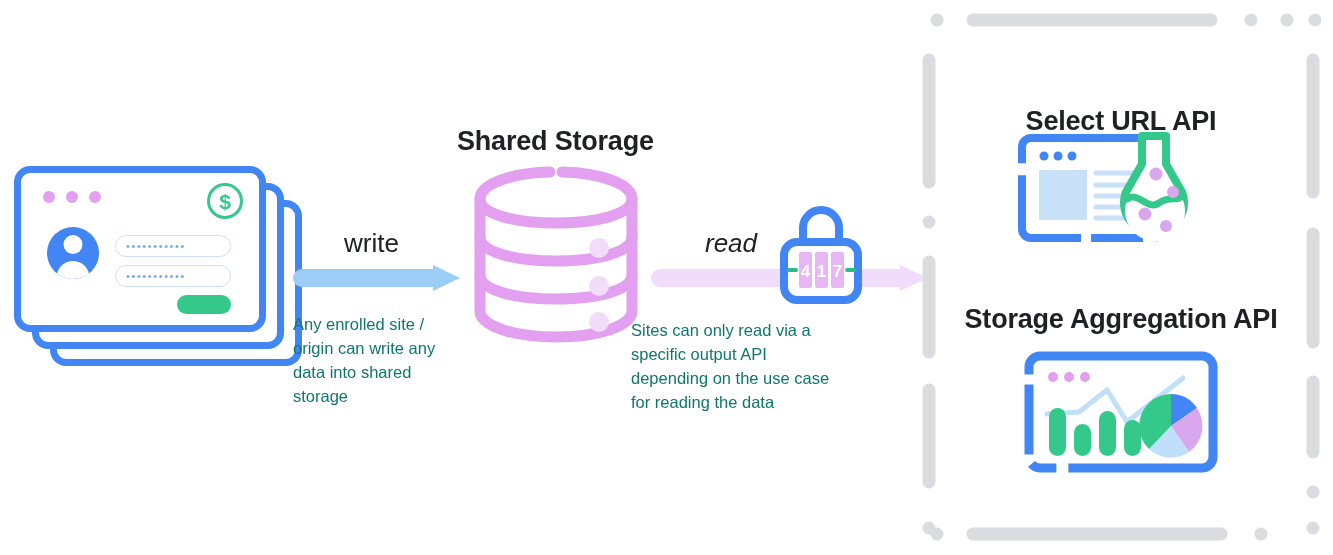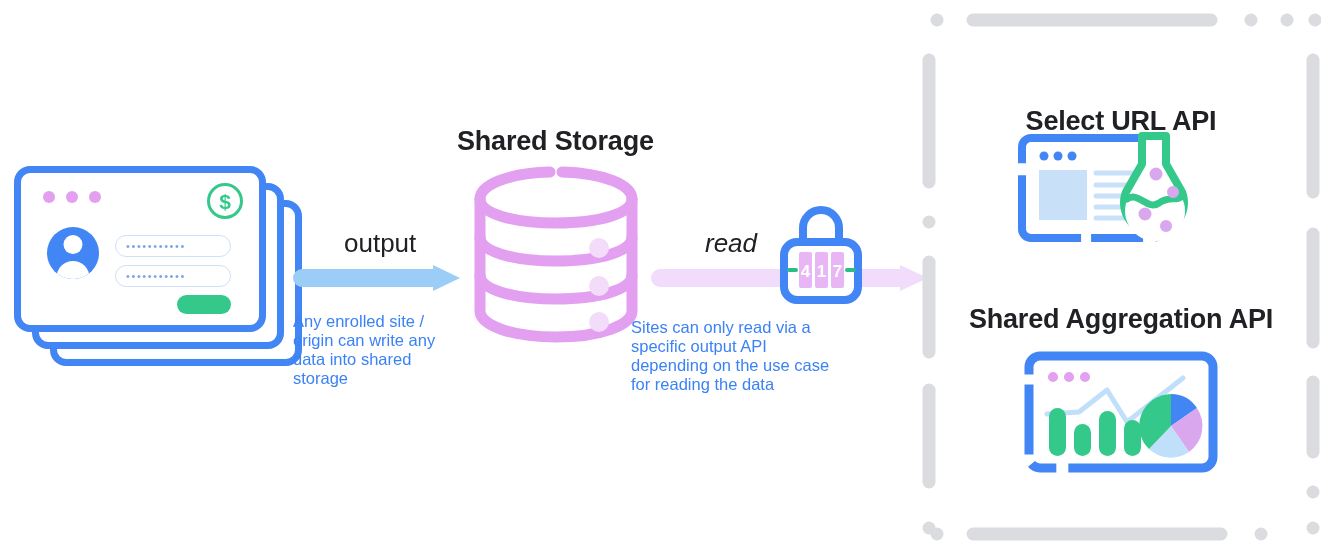--- a/index.html
+++ b/index.html
@@ -39,21 +39,21 @@
   #write-arrow .shaft{width:143px;background:#9ccdf7;}
   #write-arrow .head{left:140px;border-left:27px solid #9ccdf7;}
   #read-arrow{left:651px;top:265px;width:277px;}
   #read-arrow .shaft{width:252px;background:#f1ddfb;}
   #read-arrow .head{left:249px;border-left:28px solid #f1ddfb;}
 
   .arrow-label{position:absolute;font-size:26px;color:#202124;}
   #write-label{left:344px;top:228px;}
   #read-label{left:705px;top:228px;font-style:italic;}
 
-  .caption{position:absolute;font-size:16.5px;line-height:19px;color:#3b82f6;white-space:pre-line;}
+  .caption{position:absolute;font-size:16.5px;line-height:24px;color:#0f766e;white-space:pre-line;}
   #write-caption{left:293px;top:312px;width:180px;}
   #read-caption{left:631px;top:318px;width:240px;}
 
   
   #storage-title{position:absolute;left:457px;top:126px;font-size:27px;font-weight:700;letter-spacing:-.2px;}
   .cyl{position:absolute;left:468px;top:165px;width:176px;height:180px;}
   .cyl svg{display:block;}
 
   
   .lock{position:absolute;left:779px;top:202px;width:84px;height:102px;}
@@ -90,21 +90,21 @@
       <div class="field f1">•••••••••••</div>
       <div class="field f2">•••••••••••</div>
       <div class="submit"></div>
     </div>
   </div>
 
   <div class="arrow" id="write-arrow">
     <div class="shaft"></div>
       <div class="head"></div>
   </div>
-  <div class="arrow-label" id="write-label">output</div>
+  <div class="arrow-label" id="write-label">write</div>
   <div class="caption" id="write-caption">Any enrolled site /
 origin can write any
 data into shared
 storage</div>
 
   <div id="storage-title">Shared Storage</div>
   <div class="cyl">
     <svg width="176" height="180" viewBox="0 0 176 180">
       <g fill="none" stroke="#e39ff0" stroke-width="11" stroke-linecap="round">
         <path d="M82 7 C40 8 12 20 12 34 C12 48 43 58 88 58 C133 58 164 48 164 34 C164 20 136 8 94 7"></path>
@@ -195,21 +195,21 @@
         <path d="M111 69 C123 61 131 81 143 73 C153 66 160 71 165 67" fill="none" stroke="#34c98a" stroke-width="7" stroke-linecap="round"></path>
         <g fill="#d9a7ee">
             <circle cx="140" cy="44" r="6.5"></circle>
             <circle cx="157" cy="62" r="6"></circle>
           <circle cx="129" cy="84" r="6.5"></circle>
             <circle cx="150" cy="96" r="6"></circle>
           </g>
       </svg>
     </div>
 
-    <div class="api-title" id="private-agg-title">Shared Aggregation API</div>
+    <div class="api-title" id="private-agg-title">Storage Aggregation API</div>
     <div class="api-art" id="private-agg-art">
       <svg width="196" height="124" viewBox="0 0 196 124">
         <rect x="6" y="6" width="184" height="112" rx="11" fill="#fff" stroke="#4285f4" stroke-width="9" stroke-dasharray="420 12 26 10 70 10"></rect>
         <g fill="#e39ff0">
             <circle cx="30" cy="27" r="5"></circle>
             <circle cx="46" cy="27" r="5"></circle>
             <circle cx="62" cy="27" r="5"></circle>
           </g>
         <polyline points="24,64 56,62 84,40 104,72 160,28" fill="none" stroke="#bfdffa" stroke-width="5" stroke-linecap="round" stroke-linejoin="round"></polyline>
         <g fill="#34c98a">

